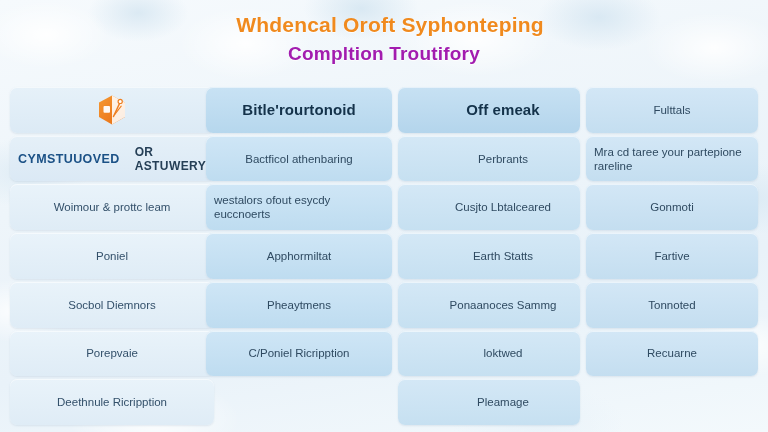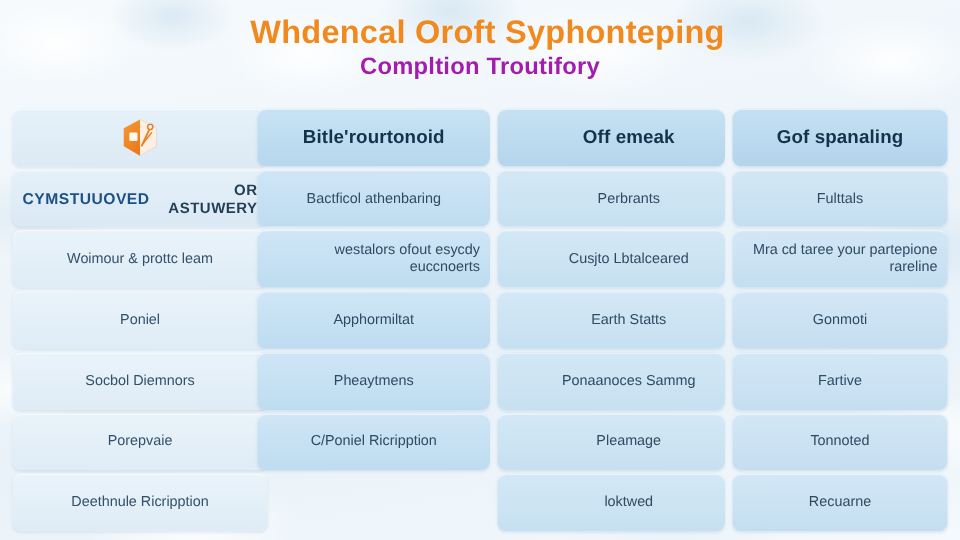--- a/index.html
+++ b/index.html
@@ -46,21 +46,21 @@
 
   
   .title-block {
     position: absolute;
     top: 10px;
     left: 0;
     width: 768px;
     text-align: center;
   }
   .title-line1 {
-    font-size: 26px;
+    font-size: 21px;
     font-weight: 700;
     color: #f08a1e;
     letter-spacing: .2px;
     line-height: 30px;
     text-shadow: 0 1px 1px rgba(255,255,255,.9);
     margin-left: 12px;
   }
   .title-line2 {
     font-size: 19px;
     font-weight: 700;
@@ -85,21 +85,21 @@
     display: grid;
     grid-template-rows: repeat(7, 1fr);
     row-gap: 3px;
   }
 
   .cell {
     border-radius: 7px;
     display: flex;
     align-items: center;
     justify-content: center;
-    text-align: right;
+    text-align: left;
     padding: 2px 8px;
     box-sizing: border-box;
     font-size: 11.5px;
     line-height: 14px;
     color: #2f4a61;
     box-shadow: 0 1px 2px rgba(120,150,175,.18), inset 0 1px 0 rgba(255,255,255,.55);
   }
 
   
   .col1 .cell { background: linear-gradient(180deg,#e9f3fa 0%, #dfecf6 100%); }
@@ -239,29 +239,28 @@
       <div class="cell">
           <span class="cell-text">Cusjto Lbtalceared</span>
         </div>
       <div class="cell">
           <span class="cell-text">Earth Statts</span>
         </div>
       <div class="cell">
           <span class="cell-text">Ponaanoces Sammg</span>
         </div>
       <div class="cell">
+          <span class="cell-text">loktwed</span>
+        </div>
+      <div class="cell">
           <span class="cell-text">Pleamage</span>
         </div>
-      <div class="cell">
-          <span class="cell-text">loktwed</span>
-        </div>
     </div>
 
     <div class="column col4">
-      <div class="cell header">Gof spanaling</div>
       <div class="cell">
           <span class="cell-text">Fulttals</span>
         </div>
       <div class="cell">
           <span class="cell-text">Mra cd taree your partepione rareline</span>
         </div>
       <div class="cell">
           <span class="cell-text">Gonmoti</span>
         </div>
       <div class="cell">

